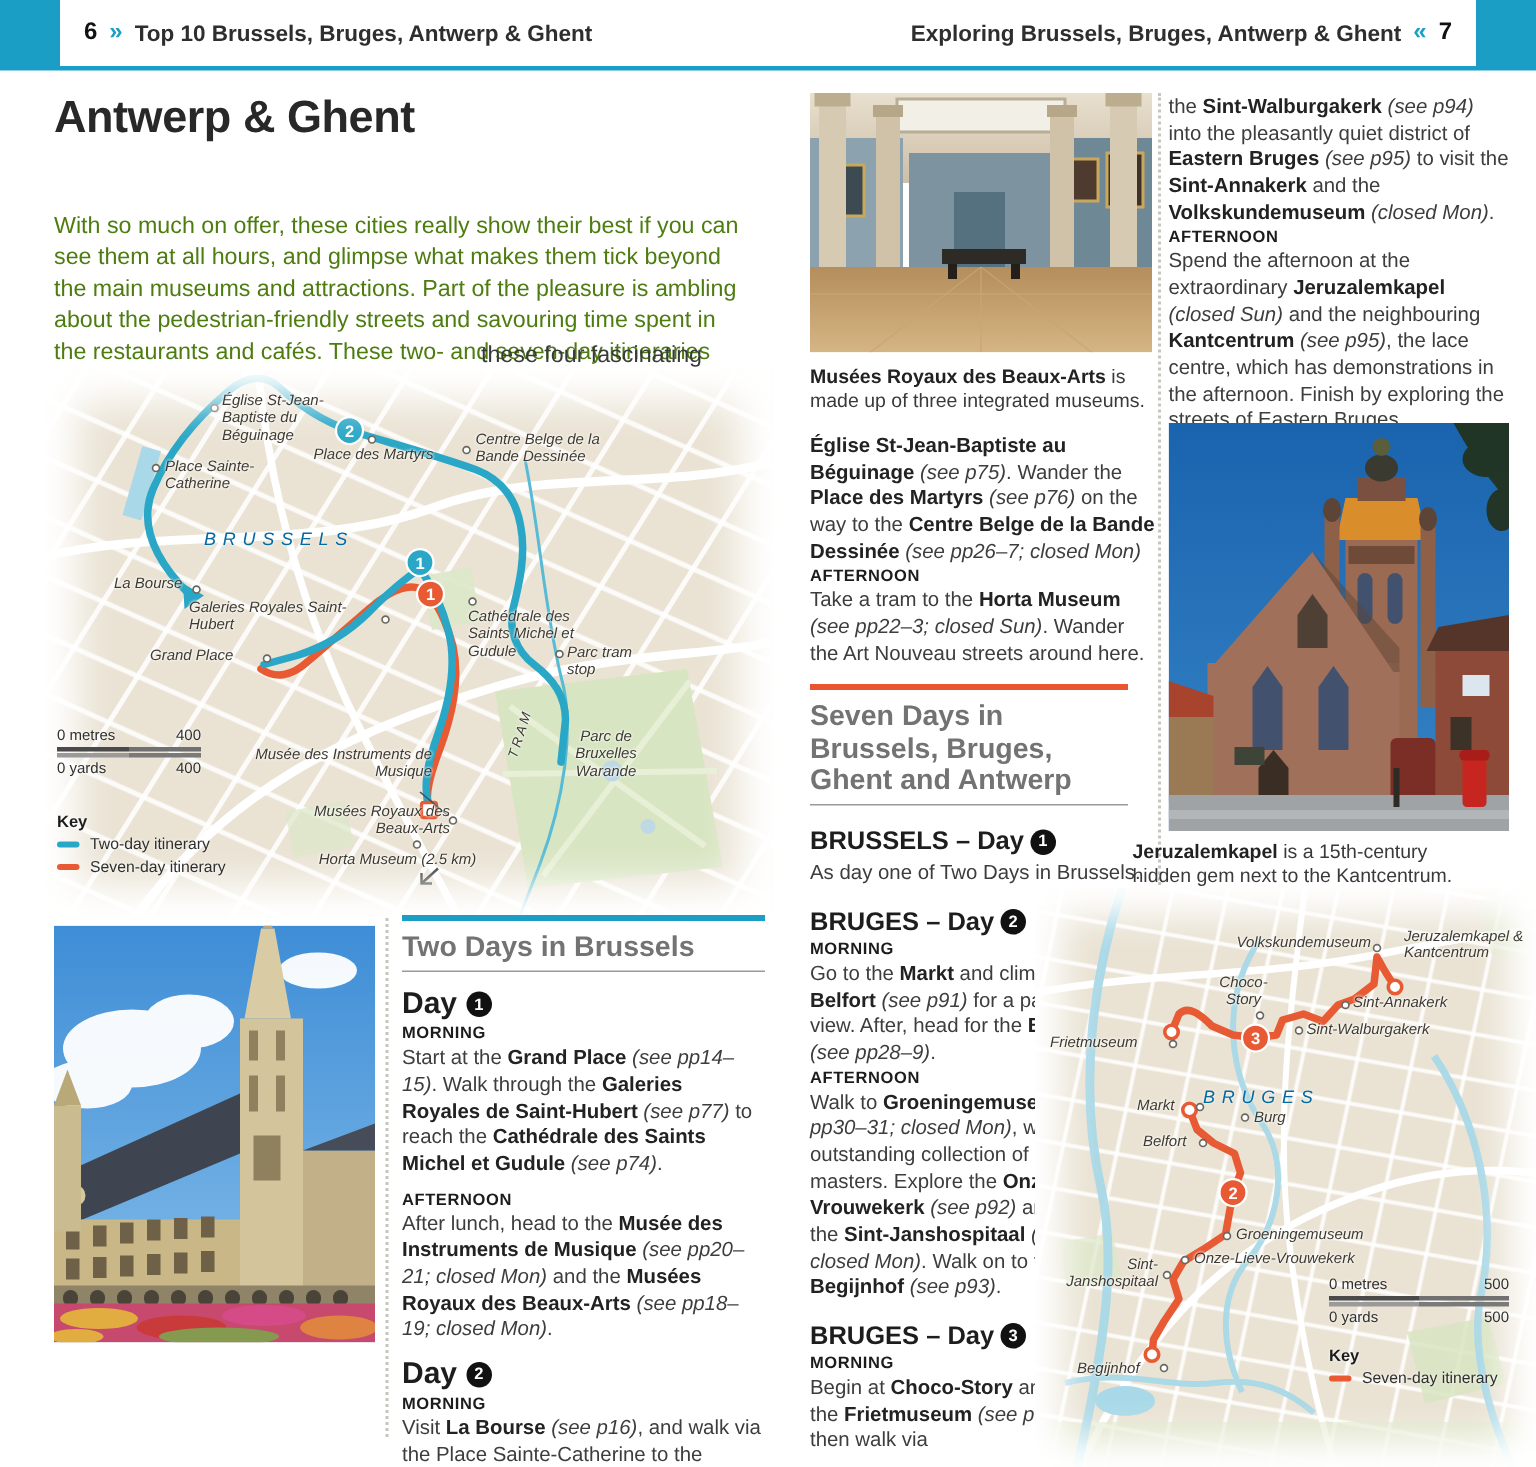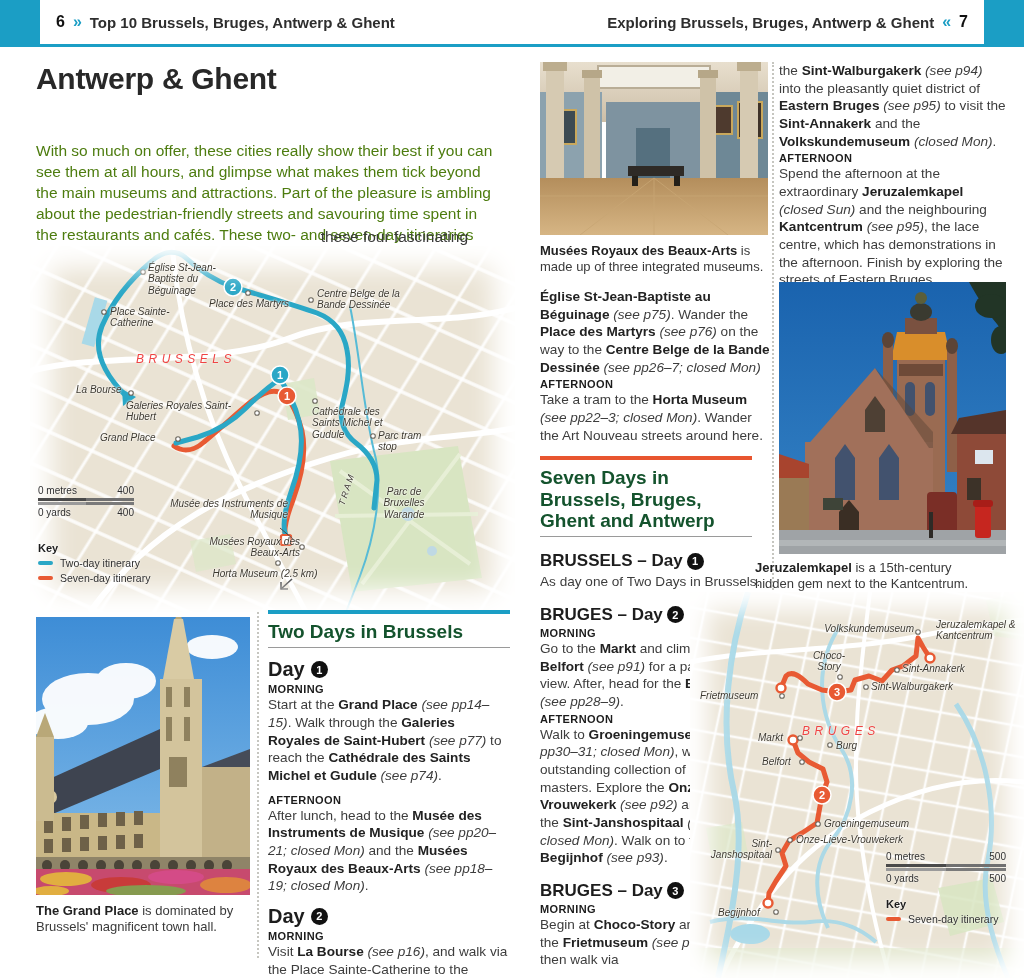--- a/index.html
+++ b/index.html
@@ -21,39 +21,39 @@
   .page-title{left:36px;top:62px;width:480px;font-size:30px;line-height:1.1;font-weight:700;color:#282828;letter-spacing:-0.3px;}
   .intro{left:36px;top:140px;width:466px;font-size:15.5px;line-height:1.36;color:#4d7c0f;}
   .intro-tail{left:36px;top:226px;width:432px;font-size:15.5px;line-height:1.36;color:#3a3a3a;text-align:right;}
 
   
   .mapbox{position:absolute;overflow:hidden;}
   .mapbox svg{position:absolute;left:0;top:0;}
   .vig{position:absolute;inset:0;pointer-events:none;box-shadow:inset 0 0 26px 22px #fff;}
   .mlabel{position:absolute;font-size:10px;font-style:italic;color:#3e3a31;line-height:1.14;
           text-shadow:0 0 2px #fff,0 0 2px #fff;}
-  .mcity{position:absolute;font-size:12px;font-style:italic;color:#ef4444;letter-spacing:4.5px;text-shadow:0 0 2px #fff;}
+  .mcity{position:absolute;font-size:12px;font-style:italic;color:#0369a1;letter-spacing:4.5px;text-shadow:0 0 2px #fff;}
   .scalebar{position:absolute;width:96px;font-size:10px;color:#2f2f2f;text-shadow:0 0 2px #fff;}
   .scalebar .row{display:flex;justify-content:space-between;line-height:1.3;}
   .sbar{height:3px;display:flex;margin:1px 0;}
   .sbar i{flex:1;}
   .sbar.m i:first-child{background:#4a4a4a;}.sbar.m i:last-child{background:#707070;}
   .sbar.y i:first-child{background:#9a9a9a;}.sbar.y i:last-child{background:#7a7a7a;}
   .mapkey{position:absolute;font-size:10.5px;color:#2f2f2f;text-shadow:0 0 2px #fff;}
   .mapkey .kt{font-weight:700;font-size:11px;color:#1c1c1c;margin-bottom:3px;}
   .kitem{display:flex;align-items:center;gap:7px;margin:3px 0;}
   .sw{width:15px;height:4px;border-radius:2px;display:inline-block;}
 
   
   .photo{position:absolute;overflow:hidden;}
   .caption{position:absolute;font-size:13px;line-height:1.25;color:#3a3a3a;}
 
   
   .colbar{height:4px;}
-  .sec-head{font-size:19px;font-weight:700;color:#14532d;line-height:1.12;margin:7px 0 5px 0;}
+  .sec-head{font-size:19px;font-weight:700;color:#737373;line-height:1.12;margin:7px 0 5px 0;}
   .sec-rule{height:1px;background:#9a9a9a;margin-bottom:10px;}
   .day-head{font-size:20px;font-weight:700;color:#1d1d1d;margin:10px 0 2px 0;display:flex;align-items:center;gap:6px;}
   .sub-head{font-size:17px;font-weight:700;color:#1d1d1d;margin:14px 0 2px 0;display:flex;align-items:center;gap:4px;}
   .ncirc{display:inline-flex;width:17px;height:17px;border-radius:50%;background:#111;color:#fff;
          font-size:11px;font-weight:700;align-items:center;justify-content:center;flex:0 0 auto;}
   .tod{font-size:11px;font-weight:700;letter-spacing:.4px;color:#1c1c1c;margin:2px 0 1px 0;}
   .para{font-size:13.6px;line-height:1.3;color:#3d3d3d;margin:0 0 9px 0;}
   .dotv{position:absolute;border-left:2px dotted #c6c6c0;width:0;}
   .narrow{width:206px;}
   .narrower{width:190px;}
@@ -266,21 +266,20 @@
       <g opacity="0.9">
         <ellipse cx="30" cy="262" rx="26" ry="7" fill="#E4B93C"></ellipse>
           <ellipse cx="85" cy="268" rx="30" ry="8" fill="#C93A35"></ellipse>
         <ellipse cx="140" cy="260" rx="28" ry="7" fill="#D64C8A"></ellipse>
           <ellipse cx="190" cy="268" rx="26" ry="8" fill="#E08A3C"></ellipse>
         <ellipse cx="110" cy="274" rx="40" ry="6" fill="#7FA34C"></ellipse>
           <ellipse cx="15" cy="274" rx="18" ry="5" fill="#E4B93C"></ellipse>
       </g>
     </svg>
   </div>
-  <div class="caption" style="left:36px;top:903px;width:216px;"><span class="b">The Grand Place</span><span> is dominated by Brussels' magnificent town hall.</span></div>
 
   <div class="dotv" style="left:257px;top:612px;height:346px;"></div>
   <div class="abs" style="left:268px;top:610px;width:242px;">
     <div class="colbar" style="background:#1b9ec5;"></div>
     <div class="sec-head">Two Days in Brussels</div>
     <div class="sec-rule"></div>
     <div class="day-head">
       <span>Day</span>
       <span class="ncirc">1</span>
     </div>
@@ -343,21 +342,21 @@
       <rect x="88" y="104" width="56" height="10" fill="#2E2A26"></rect>
       <rect x="92" y="114" width="6" height="10" fill="#242019"></rect>
         <rect x="134" y="114" width="6" height="10" fill="#242019"></rect>
     </svg>
   </div>
   <div class="caption" style="left:540px;top:243px;width:230px;"><span class="b">Musées Royaux des Beaux-Arts</span><span> is made up of three integrated museums.</span></div>
 
   <div class="abs" style="left:540px;top:288px;width:230px;">
     <p class="para" style="margin-bottom:2px;"><span class="b">Église St-Jean-Baptiste au Béguinage</span><span> </span><span class="i">(see p75)</span><span>. Wander the </span><span class="b">Place des Martyrs</span><span> </span><span class="i">(see p76)</span><span> on the way to the </span><span class="b">Centre Belge de la Bande Dessinée</span><span> </span><span class="i">(see pp26–7; closed Mon)</span></p>
     <div class="tod">AFTERNOON</div>
-    <p class="para"><span>Take a tram to the </span><span class="b">Horta Museum</span><span> </span><span class="i">(see pp22–3; closed Mon)</span><span>. Wander the Art Nouveau streets around here.</span></p>
+    <p class="para"><span>Take a tram to the </span><span class="b">Horta Museum</span><span> </span><span class="i">(see pp22–3; closed Sun)</span><span>. Wander the Art Nouveau streets around here.</span></p>
     <div class="colbar" style="background:#E8552F;margin-top:12px;width:212px;"></div>
     <div class="sec-head" style="width:212px;">Seven Days in Brussels, Bruges, Ghent and Antwerp</div>
     <div class="sec-rule" style="width:212px;"></div>
     <div class="sub-head">
       <span>BRUSSELS – Day</span>
       <span class="ncirc">1</span>
     </div>
     <p class="para">As day one of Two Days in Brussels.</p>
     <div class="sub-head">
       <span>BRUGES – Day</span>

